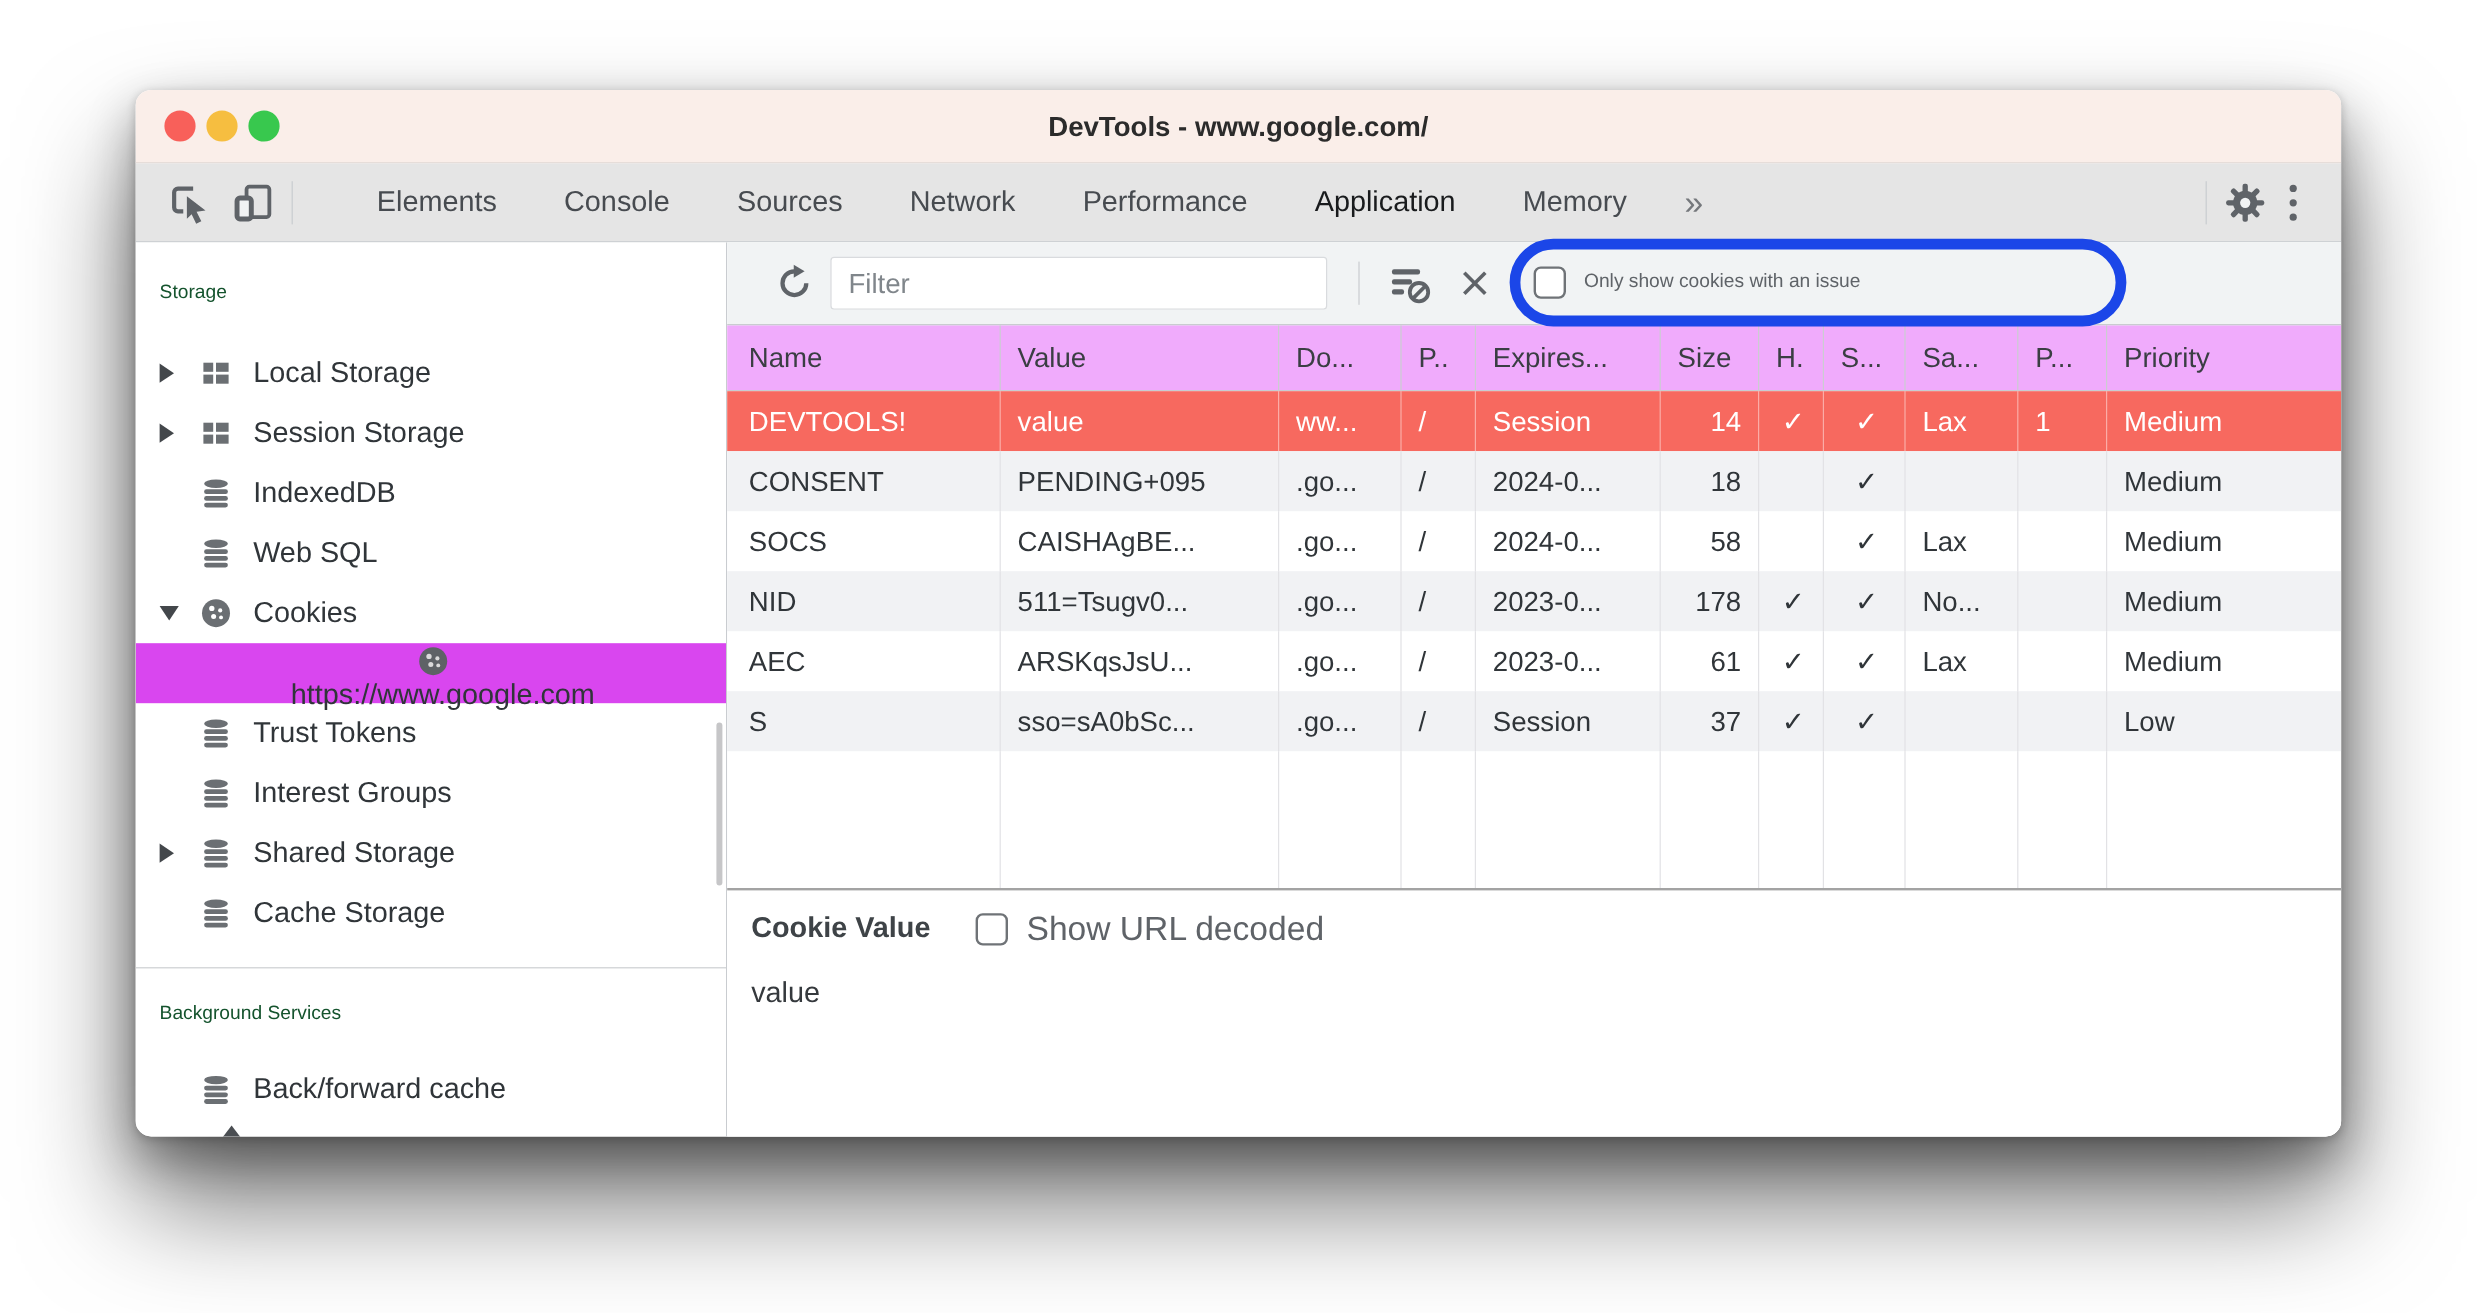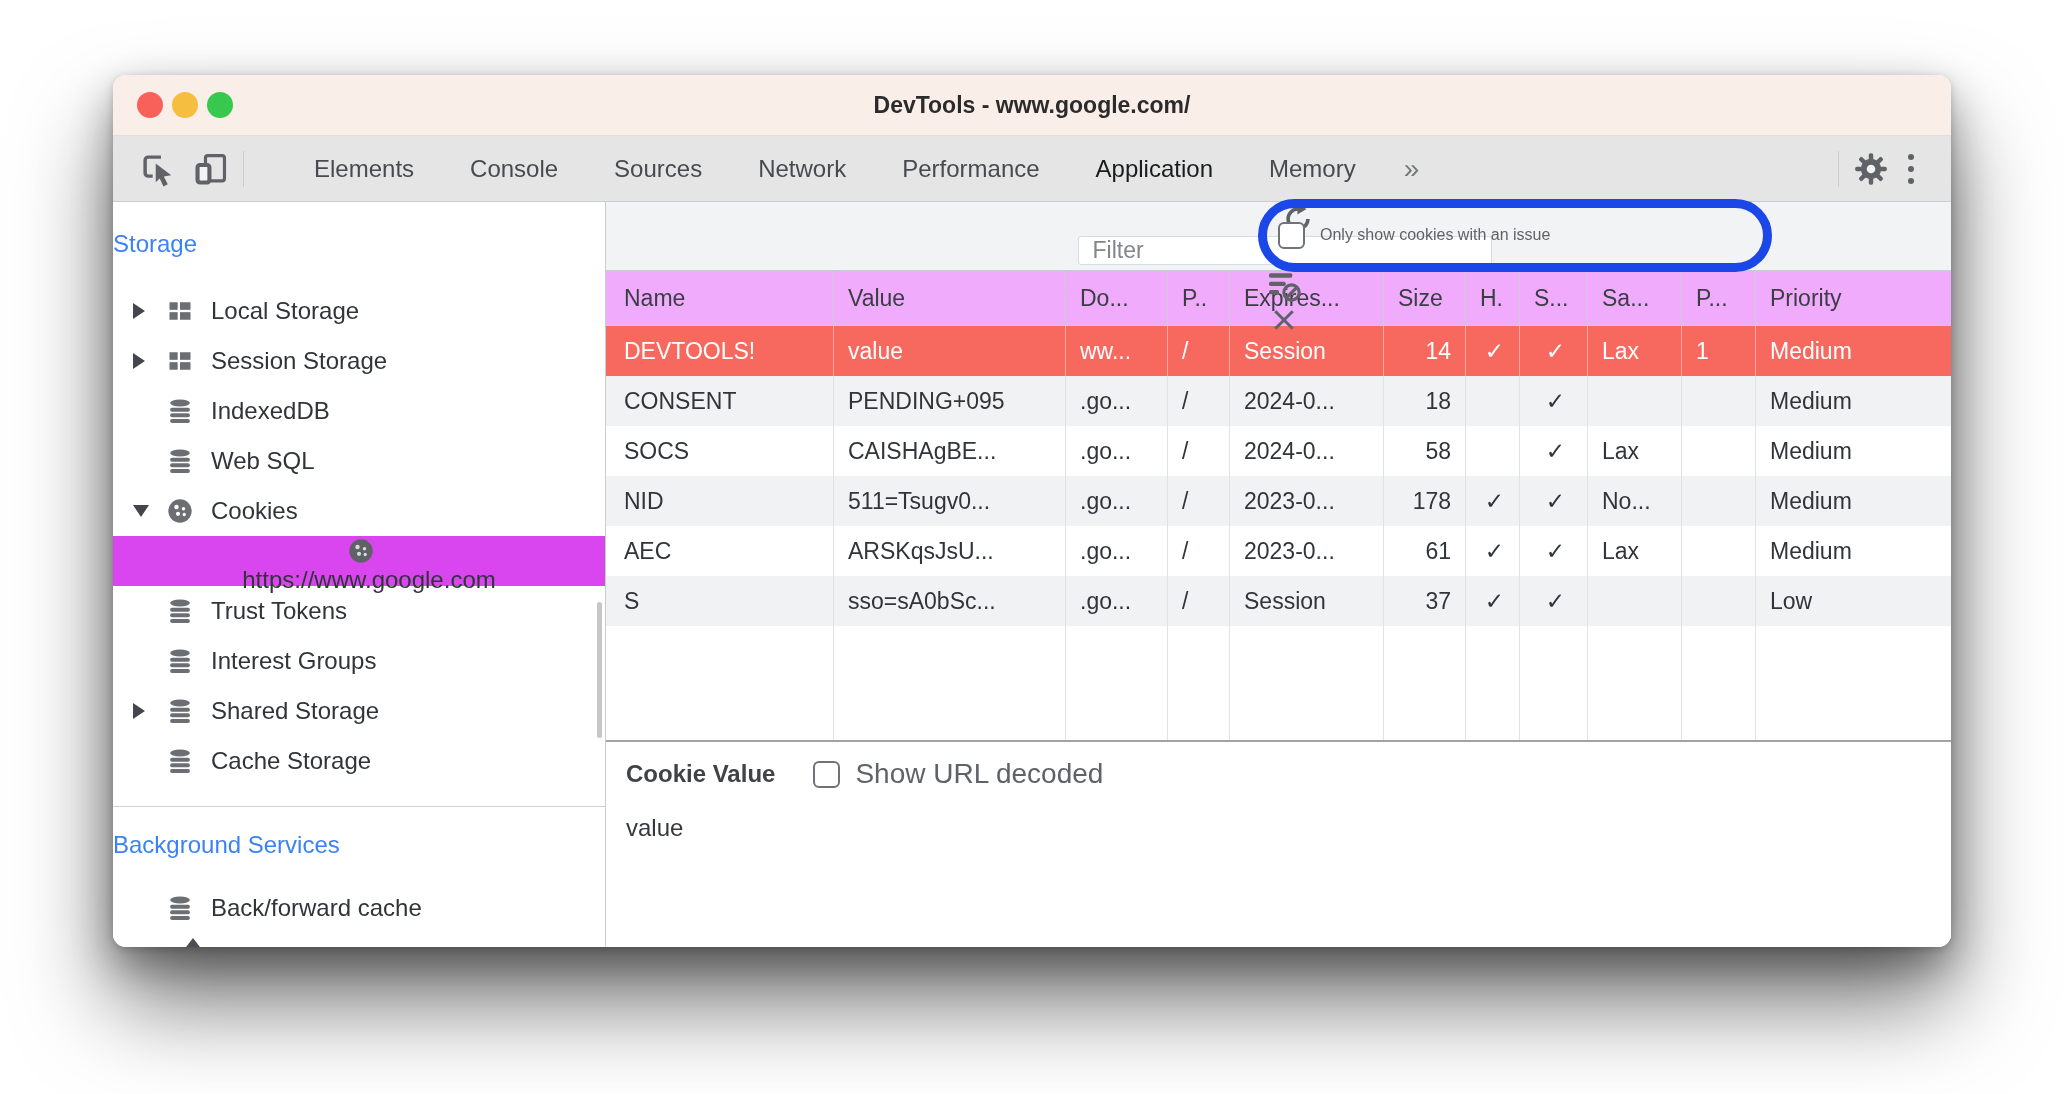--- a/index.html
+++ b/index.html
@@ -25,39 +25,39 @@
   .tab{padding:0 28px;height:100%;display:flex;align-items:center;font-size:24px;color:#474B50;}
   .tab.active{color:#191B1D;}
   .tab-more{padding:0 20px;font-size:28px;color:#75787C;}
   .tb-right{margin-left:auto;display:flex;align-items:center;padding-right:20px;}
   .kebab{display:flex;flex-direction:column;gap:6px;align-items:center;width:40px;}
   .kebab span{width:6px;height:6px;border-radius:50%;background:#5F6368;}
   
   .main{display:flex;height:746px;}
   .sidebar{width:492px;border-right:1px solid #C9CCD0;position:relative;overflow:hidden;
     font-size:24px;color:#303539;flex-shrink:0;background:#fff;}
-  .section-header{height:84px;display:flex;align-items:center;font-size:24px;color:#3b82f6;}
+  .section-header{height:84px;display:flex;align-items:center;padding-left:20px;font-size:16px;color:#14532d;}
   .section-header.small{height:76px;}
   .side-item{height:50px;display:flex;align-items:center;padding-left:20px;}
   .side-item.selected{background:#d946ef;flex-direction:column;}
   .arrow-slot{width:32px;display:flex;align-items:center;justify-content:flex-start;flex-shrink:0;}
   .tri-right{width:0;height:0;border-top:8px solid transparent;border-bottom:8px solid transparent;
     border-left:12px solid #43474B;}
   .tri-down{width:0;height:0;border-left:8px solid transparent;border-right:8px solid transparent;
     border-top:12px solid #43474B;}
   .side-icon{width:30px;height:30px;margin-right:16px;flex-shrink:0;display:flex;align-items:center;justify-content:center;}
   .indent{width:50px;flex-shrink:0;}
   .side-divider{border-top:1px solid #CDCFD2;margin-top:20px;}
   .scroll-thumb{position:absolute;right:3px;top:400px;width:5px;height:136px;background:#C6C6C8;border-radius:3px;}
   .clip-tri{position:absolute;left:70px;bottom:-3px;width:0;height:0;
     border-left:10px solid transparent;border-right:10px solid transparent;border-bottom:13px solid #4A4E52;}
   
   .content{flex:1;display:flex;flex-direction:column;position:relative;background:#fff;}
   .toolbar{height:68px;background:#F1F3F4;border-bottom:1px solid #C9CCD0;
-    display:flex;align-items:center;position:relative;flex-shrink:0;flex-direction:column;}
+    display:flex;align-items:center;position:relative;flex-shrink:0;}
   .refresh-btn{margin-left:38px;width:36px;height:36px;display:flex;align-items:center;justify-content:center;}
   .filter-input{margin-left:12px;width:414px;height:44px;border:1px solid #D9DBDE;border-radius:3px;
     font-size:23px;padding:0 14px;color:#35393D;background:#fff;outline:none;box-sizing:border-box;
     font-family:"Liberation Sans","DejaVu Sans",sans-serif;}
   .filter-input::placeholder{color:#80868B;}
   .toolbar .vsep{margin:0 10px 0 26px;}
   .tool-icon{width:44px;height:44px;display:flex;align-items:center;justify-content:center;margin-left:10px;}
   .highlight-ring{position:absolute;left:652px;top:-3px;width:514px;height:73px;
     border:9px solid #1B46E8;border-radius:37px;box-sizing:border-box;pointer-events:none;z-index:5;}
   .issue-box{position:absolute;left:672px;top:0;height:66px;display:flex;align-items:center;gap:15px;}

